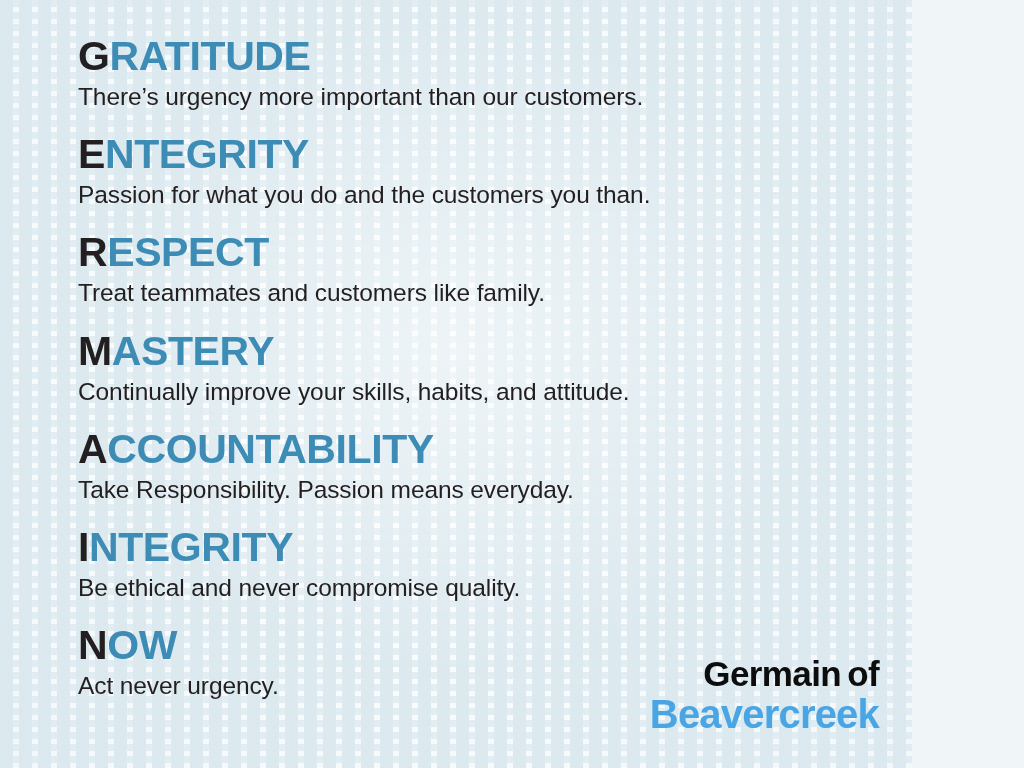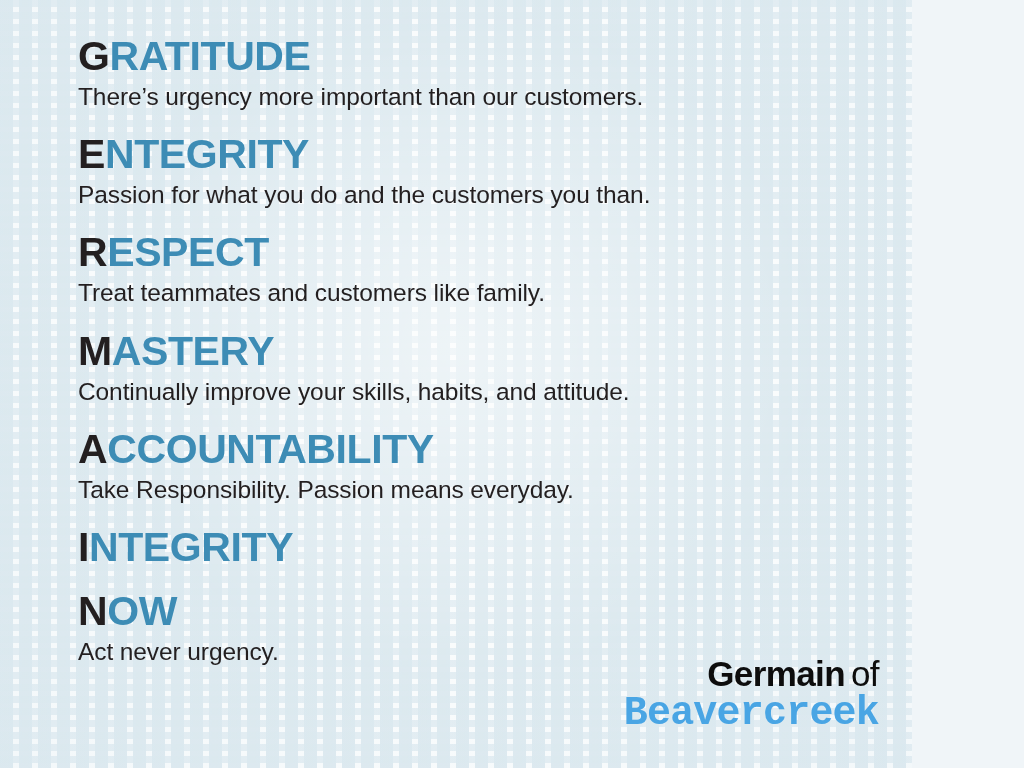--- a/index.html
+++ b/index.html
@@ -122,27 +122,27 @@
     color: #0d0d0d;
     letter-spacing: -0.6px;
     white-space: nowrap;
   }
 
   #brand-germain {
     font-weight: bold;
   }
 
   #brand-of {
-    font-weight: normal;
+    font-weight: bold;
     margin-left: 6px;
   }
 
   #brand-line-bottom {
     margin-top: 3px;
-    font-family: Liberation Mono, monospace;
+    font-family: Liberation Sans, sans-serif;
     font-size: 40px;
     font-weight: bold;
     color: #49a5e4;
     letter-spacing: -0.8px;
     white-space: nowrap;
   }
 </style>
 </head>
 <body>
 
@@ -173,20 +173,21 @@
       <p class="value-desc">Continually improve your skills, habits, and attitude.</p>
     </div>
 
     <div class="value-block">
       <h2 class="value-heading"><span class="initial">A</span><span class="rest">CCOUNTABILITY</span></h2>
       <p class="value-desc">Take Responsibility. Passion means everyday.</p>
     </div>
 
     <div class="value-block">
       <h2 class="value-heading"><span class="initial">I</span><span class="rest">NTEGRITY</span></h2>
+      <p class="value-desc">Be ethical and never compromise quality.</p>
     </div>
 
     <div class="value-block">
       <h2 class="value-heading"><span class="initial">N</span><span class="rest">OW</span></h2>
       <p class="value-desc">Act never urgency.</p>
     </div>
 
   </div>
 
   <div id="brand-logo">

